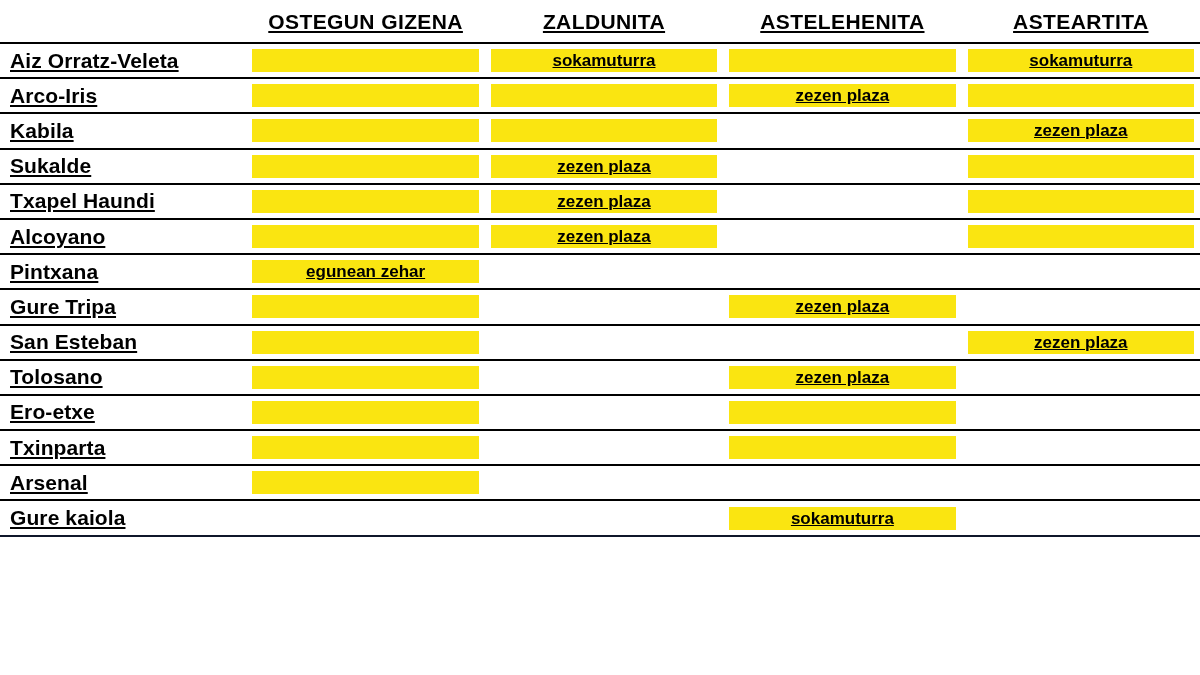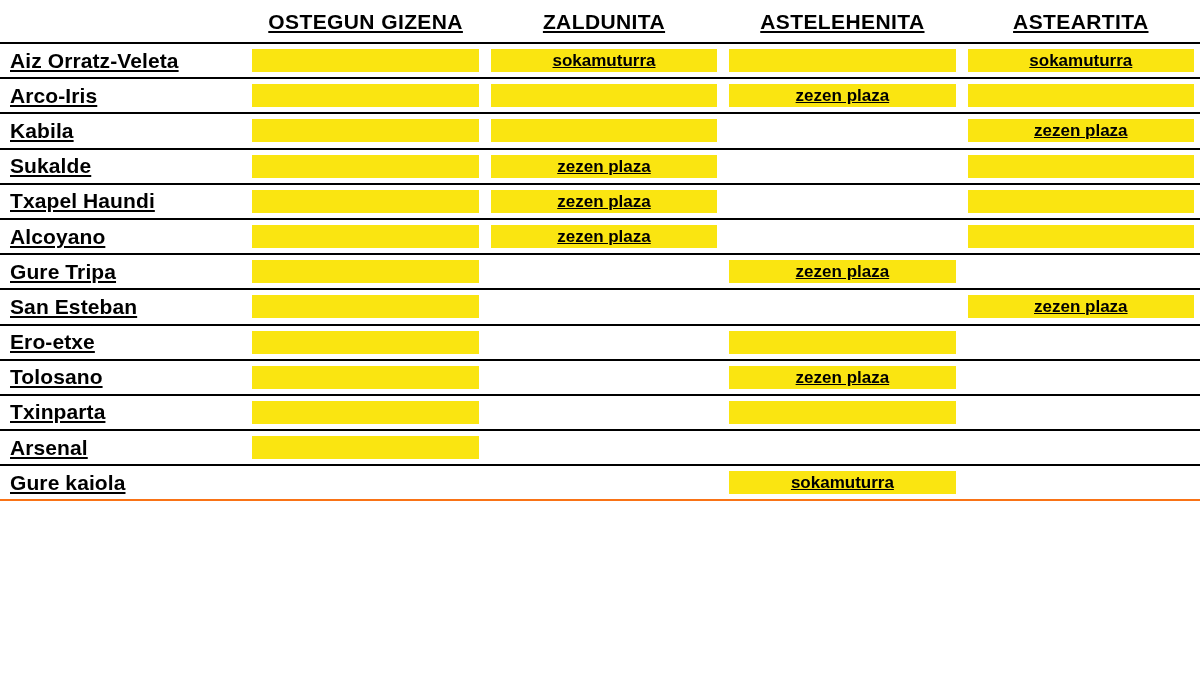--- a/index.html
+++ b/index.html
@@ -43,21 +43,21 @@
   tbody tr {
     height: 33.2px;
   }
   tbody td {
     border-top: 2px solid #000000;
     padding: 0;
     vertical-align: middle;
     height: 33.2px;
   }
   tbody tr:last-child td {
-    border-bottom: 2px solid #f97316;
+    border-bottom: 2px solid #0f172a;
   }
   td.name-cell {
     font-size: 21px;
     font-weight: bold;
     letter-spacing: 0.1px;
     padding-left: 10px;
     white-space: nowrap;
   }
   td.slot {
     padding: 0 6px;
@@ -187,20 +187,35 @@
             <span class="bar">zezen plaza</span>
           </td>
           <td class="slot">
             <span class="bar none"></span>
           </td>
           <td class="slot">
             <span class="bar empty-bar"></span>
           </td>
         </tr>
         <tr>
+          <td class="name-cell">Pintxana</td>
+          <td class="slot">
+            <span class="bar">egunean zehar</span>
+          </td>
+          <td class="slot">
+            <span class="bar none"></span>
+          </td>
+          <td class="slot">
+            <span class="bar none"></span>
+          </td>
+          <td class="slot">
+            <span class="bar none"></span>
+          </td>
+        </tr>
+        <tr>
           <td class="name-cell">Gure Tripa</td>
           <td class="slot">
             <span class="bar empty-bar"></span>
           </td>
           <td class="slot">
             <span class="bar none"></span>
           </td>
           <td class="slot">
             <span class="bar">zezen plaza</span>
           </td>
@@ -217,44 +232,44 @@
             <span class="bar none"></span>
           </td>
           <td class="slot">
             <span class="bar none"></span>
           </td>
           <td class="slot">
             <span class="bar">zezen plaza</span>
           </td>
         </tr>
         <tr>
+          <td class="name-cell">Tolosano</td>
+          <td class="slot">
+            <span class="bar empty-bar"></span>
+          </td>
+          <td class="slot">
+            <span class="bar none"></span>
+          </td>
+          <td class="slot">
+            <span class="bar">zezen plaza</span>
+          </td>
+          <td class="slot">
+            <span class="bar none"></span>
+          </td>
+        </tr>
+        <tr>
           <td class="name-cell">Ero-etxe</td>
           <td class="slot">
             <span class="bar empty-bar"></span>
           </td>
           <td class="slot">
             <span class="bar none"></span>
           </td>
           <td class="slot">
             <span class="bar empty-bar"></span>
-          </td>
-          <td class="slot">
-            <span class="bar none"></span>
-          </td>
-        </tr>
-        <tr>
-          <td class="name-cell">Tolosano</td>
-          <td class="slot">
-            <span class="bar empty-bar"></span>
-          </td>
-          <td class="slot">
-            <span class="bar none"></span>
-          </td>
-          <td class="slot">
-            <span class="bar">zezen plaza</span>
           </td>
           <td class="slot">
             <span class="bar none"></span>
           </td>
         </tr>
         <tr>
           <td class="name-cell">Txinparta</td>
           <td class="slot">
             <span class="bar empty-bar"></span>
           </td>

